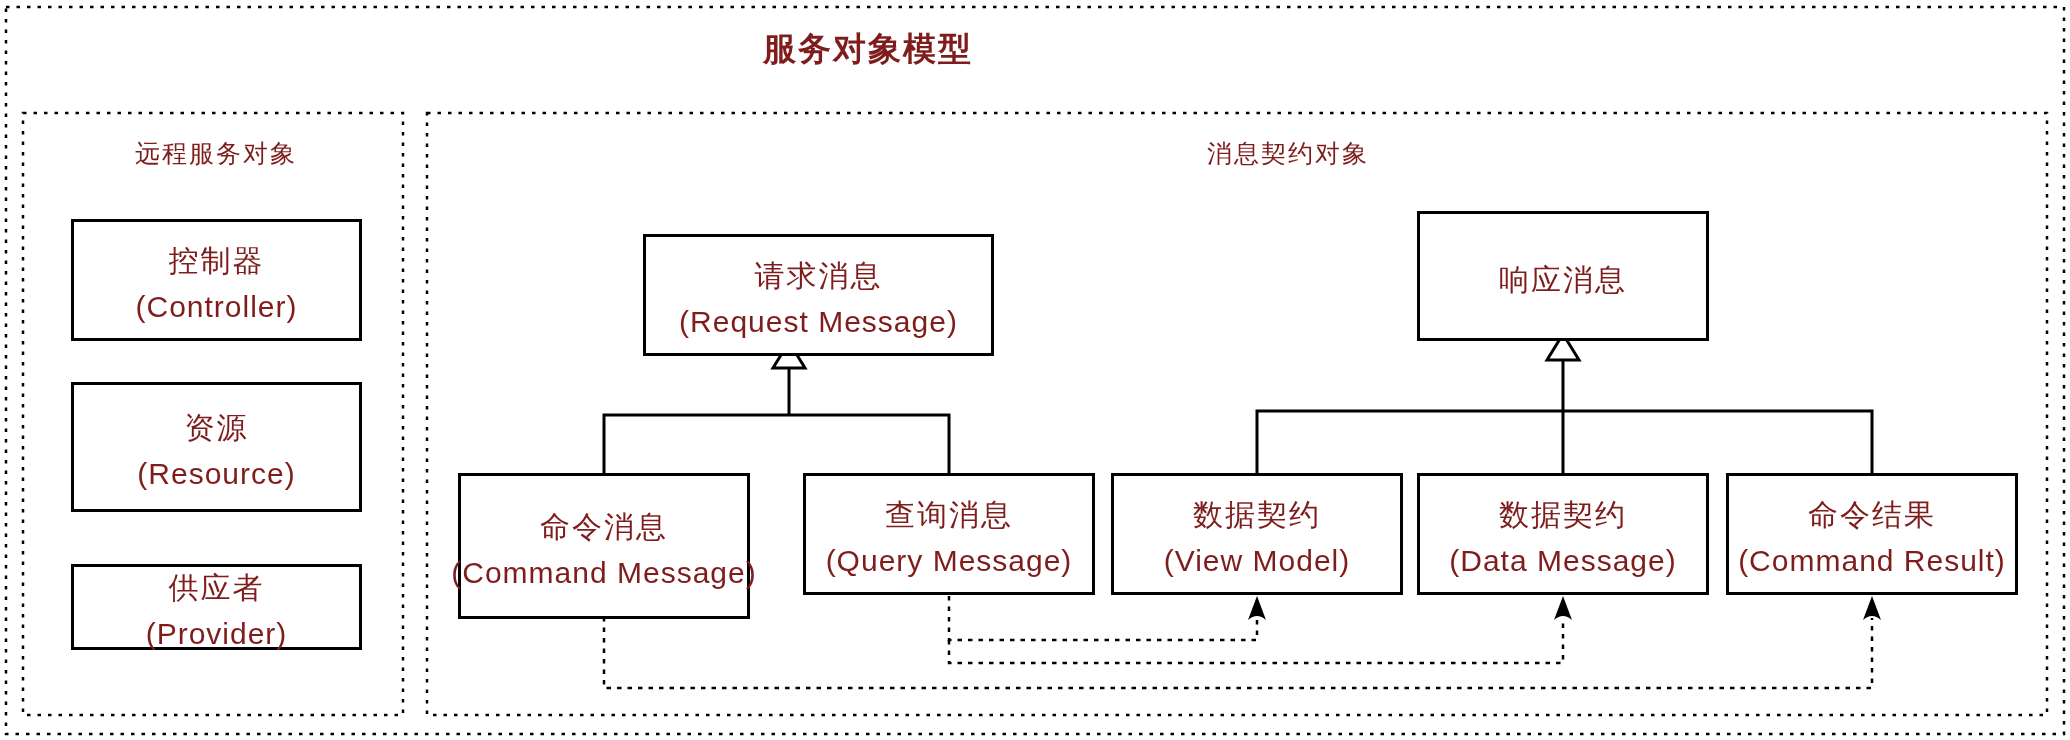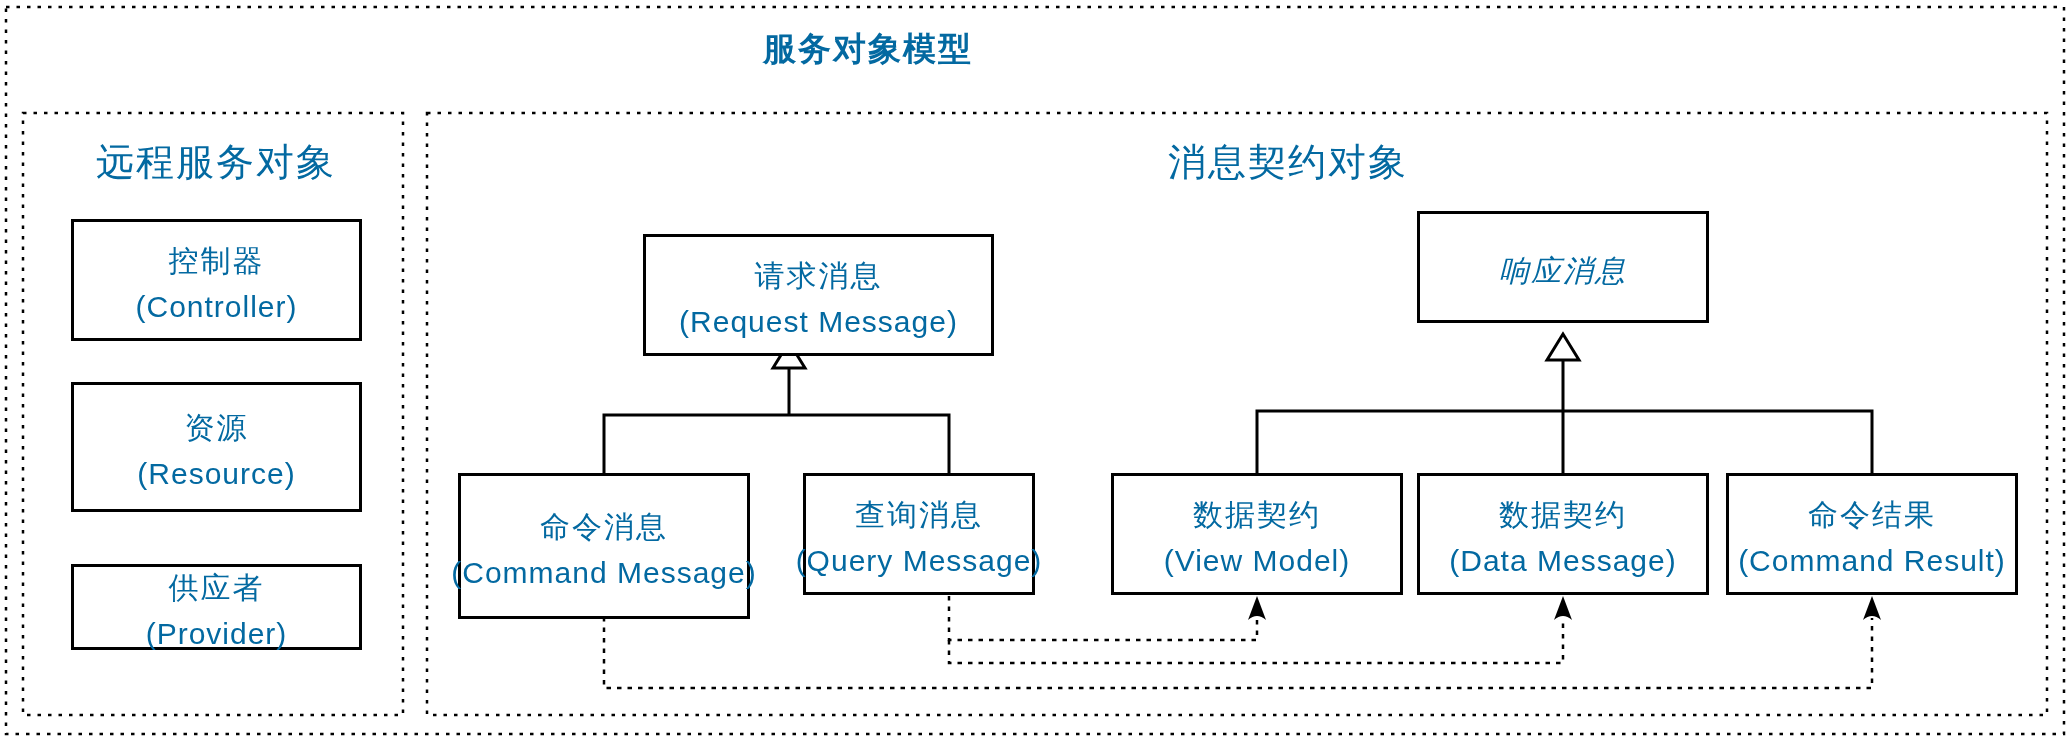--- a/index.html
+++ b/index.html
@@ -6,21 +6,21 @@
     margin: 0;
     padding: 0;
     background: #ffffff;
   }
   #canvas {
     position: relative;
     width: 2070px;
     height: 740px;
     background: #ffffff;
     font-family: "Liberation Sans", "DejaVu Sans", sans-serif;
-    color: #0369a1;
+    color: #7f1d1d;
     overflow: hidden;
     border-radius: 10px;
   }
   #lines {
     position: absolute;
     left: 0;
     top: 0;
     width: 2070px;
     height: 740px;
   }
@@ -31,21 +31,21 @@
     transform: translateX(-50%);
     font-size: 33px;
     font-weight: bold;
     letter-spacing: 2px;
     white-space: nowrap;
   }
   .group-label {
     position: absolute;
     top: 137px;
     transform: translateX(-50%);
-    font-size: 38px;
+    font-size: 25px;
     letter-spacing: 2px;
     white-space: nowrap;
   }
   .group-label.remote { left: 216px; }
   .group-label.message { left: 1288px; }
   .node {
     position: absolute;
     box-sizing: border-box;
     border: 3px solid #000000;
     background: #ffffff;
@@ -59,23 +59,23 @@
     letter-spacing: 1px;
     white-space: nowrap;
   }
   .node .zh { letter-spacing: 2px; margin-top: 7px; }
   
   .n-controller     { left: 71px;   top: 219px; width: 291px; height: 122px; }
   .n-resource       { left: 71px;   top: 382px; width: 291px; height: 130px; }
   .n-provider       { left: 71px;   top: 564px; width: 291px; height: 86px; }
   
   .n-request        { left: 643px;  top: 234px; width: 351px; height: 122px; }
-  .n-response       { left: 1417px; top: 211px; width: 292px; height: 112px; font-style: italic; }
+  .n-response       { left: 1417px; top: 211px; width: 292px; height: 130px; }
   .n-command        { left: 458px;  top: 473px; width: 292px; height: 146px; }
-  .n-query          { left: 803px;  top: 473px; width: 232px; height: 122px; }
+  .n-query          { left: 803px;  top: 473px; width: 292px; height: 122px; }
   .n-viewmodel      { left: 1111px; top: 473px; width: 292px; height: 122px; }
   .n-datacontract   { left: 1417px; top: 473px; width: 292px; height: 122px; }
   .n-commandresult  { left: 1726px; top: 473px; width: 292px; height: 122px; }
 </style>
 </head>
 <body>
 
 <div id="canvas">
 
   <svg id="lines" viewBox="0 0 2070 740" xmlns="http://www.w3.org/2000/svg">

